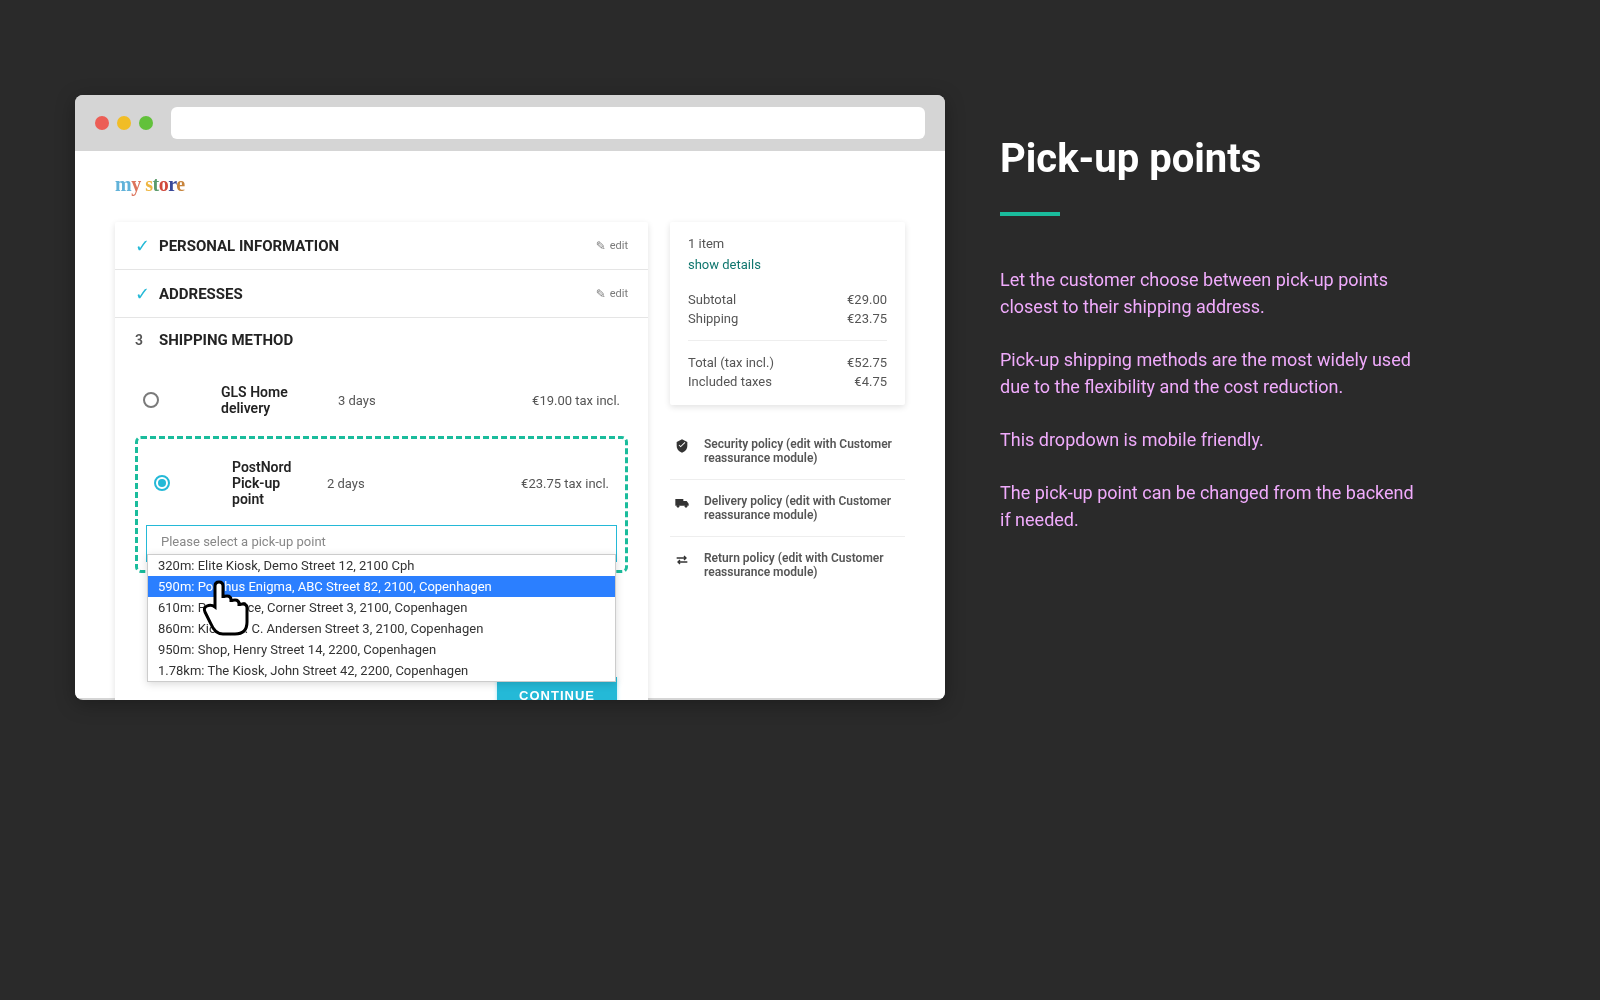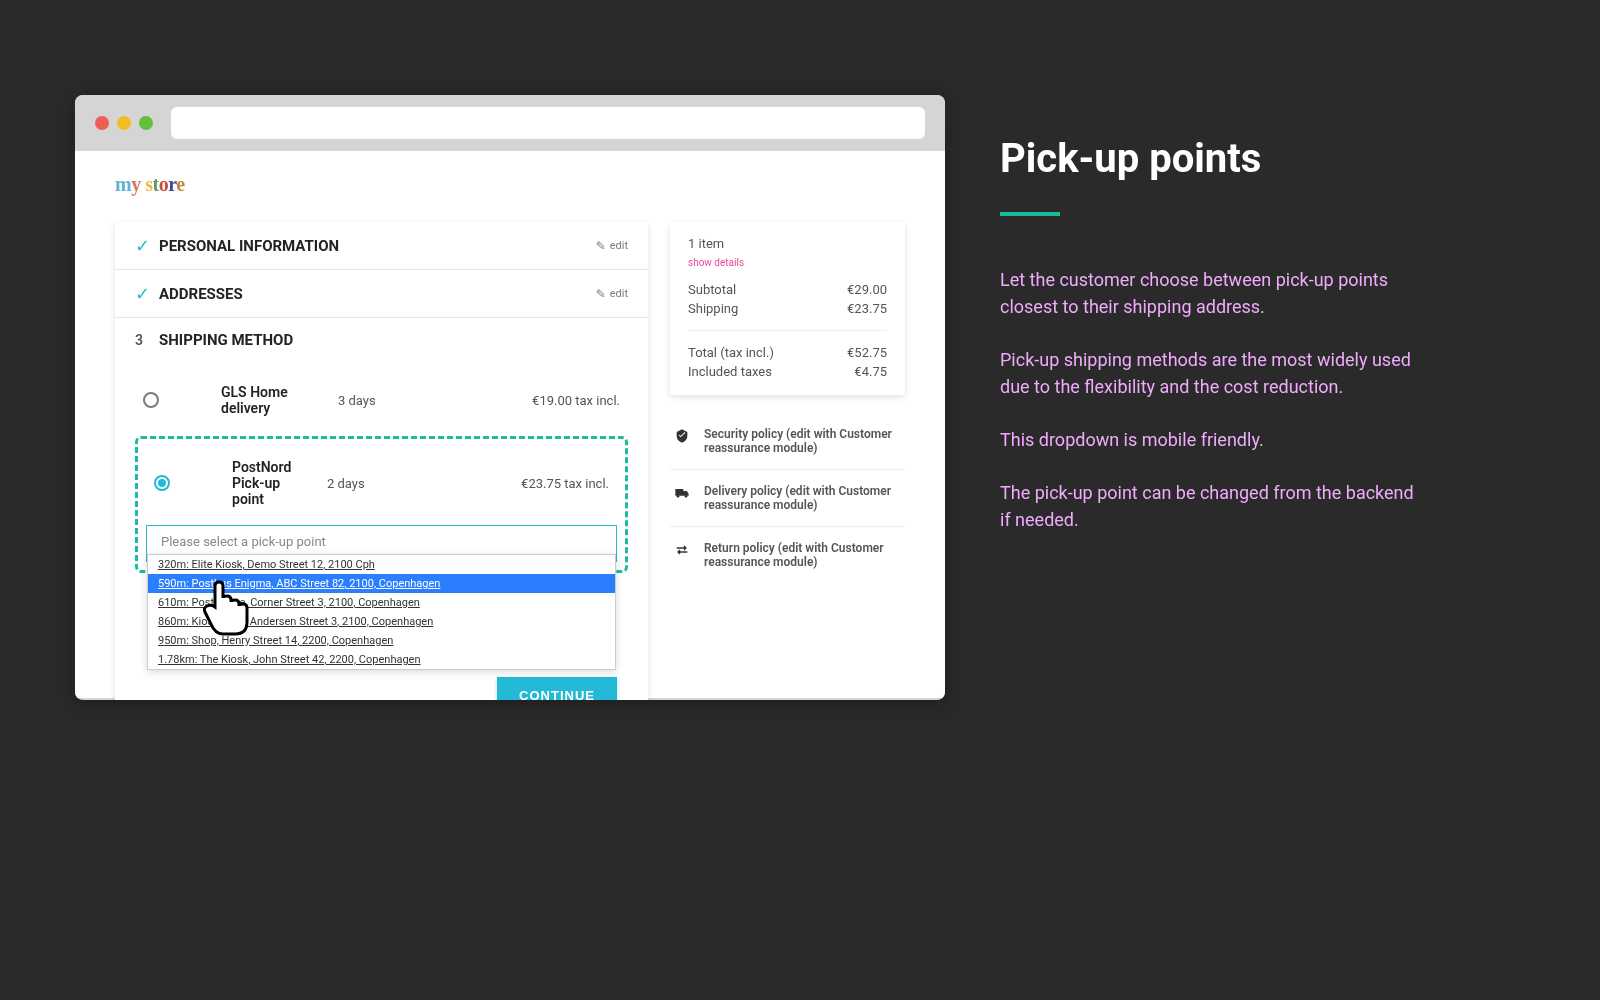--- a/index.html
+++ b/index.html
@@ -173,23 +173,22 @@
   top: 28px;
   left: 0;
   right: 0;
   background: #fff;
   border: 1px solid #ccc;
   z-index: 10;
   box-shadow: 0 2px 8px rgba(0,0,0,0.15);
 }
 .dropdown-item {
   padding: 3px 10px;
-  font-size: 11px;
+  font-size: 13px;
   color: #333;
-  text-decoration: underline;
 }
 .dropdown-item.selected {
   background: #2b7fff;
   color: #fff;
 }
 .cursor-hand {
   position: absolute;
   top: 46px;
   left: 48px;
   z-index: 20;
@@ -209,21 +208,21 @@
   cursor: pointer;
 }
 .clearfix::after { content: ""; display: table; clear: both; }
 .summary-card {
   background: #fff;
   box-shadow: 0 2px 6px rgba(0,0,0,0.12);
   border-radius: 2px;
   padding: 14px 18px;
 }
 .summary-items { font-size: 13px; color: #555; margin-bottom: 6px; }
-.summary-link { color: #ec4899; font-size: 10px; margin-bottom: 12px; display: block; }
+.summary-link { color: #0f766e; font-size: 13px; margin-bottom: 18px; display: block; }
 .summary-row {
   display: flex;
   justify-content: space-between;
   font-size: 13px;
   color: #555;
   padding: 2px 0;
 }
 .summary-divider {
   border-top: 1px solid #eee;
   margin: 12px 0;

